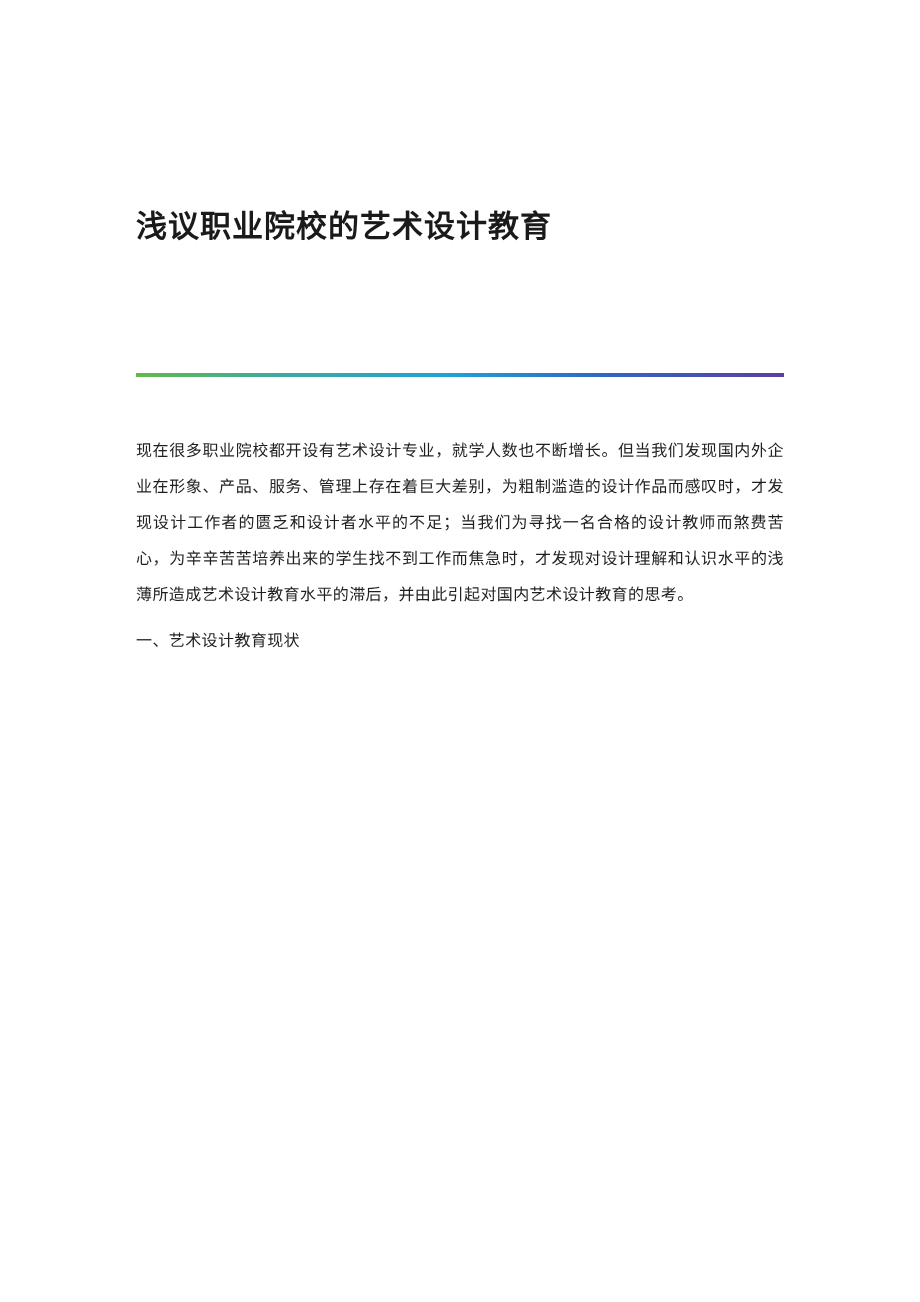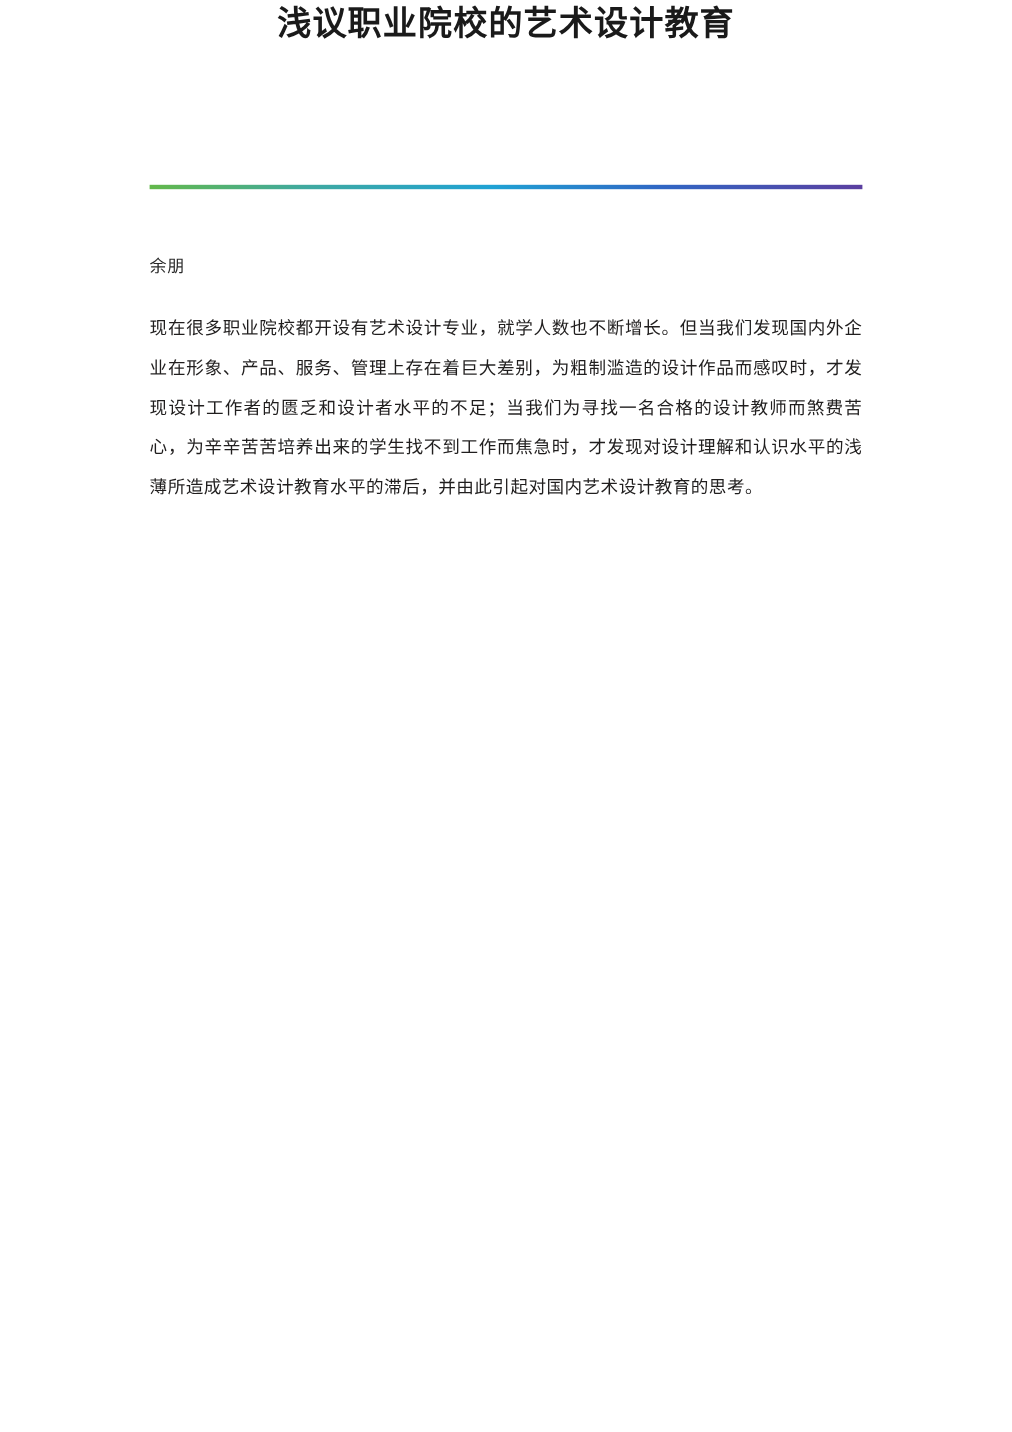--- a/index.html
+++ b/index.html
@@ -17,24 +17,24 @@
   }
   .page {
     width: 920px;
     height: 1302px;
     box-sizing: border-box;
     padding: 0 136px;
     position: relative;
   }
   .doc-title {
     margin: 0;
+    padding-top: 205px;
     font-size: 31px;
     font-weight: 700;
     letter-spacing: 1px;
-    text-align: center;
     color: #1a1a1a;
     line-height: 1.4;
   }
   .divider {
     margin-top: 125px;
     height: 4px;
     width: 100%;
     background: linear-gradient(to right, #63b84a 0%, #3fa9a0 22%, #1fa2d4 48%, #3066c4 72%, #5b3fa0 100%);
   }
   .body-block {
@@ -67,17 +67,17 @@
 </head>
 <body>
 
 <div class="page">
 
   <h1 class="doc-title">浅议职业院校的艺术设计教育</h1>
 
   <div class="divider"></div>
 
   <div class="body-block">
-    <p class="author">余朋</p>
     <p class="para">现在很多职业院校都开设有艺术设计专业，就学人数也不断增长。但当我们发现国内外企业在形象、产品、服务、管理上存在着巨大差别，为粗制滥造的设计作品而感叹时，才发现设计工作者的匮乏和设计者水平的不足；当我们为寻找一名合格的设计教师而煞费苦心，为辛辛苦苦培养出来的学生找不到工作而焦急时，才发现对设计理解和认识水平的浅薄所造成艺术设计教育水平的滞后，并由此引起对国内艺术设计教育的思考。</p>
+    <p class="section-head">一、艺术设计教育现状</p>
   </div>
 
 </div>
 
 </body></html>

